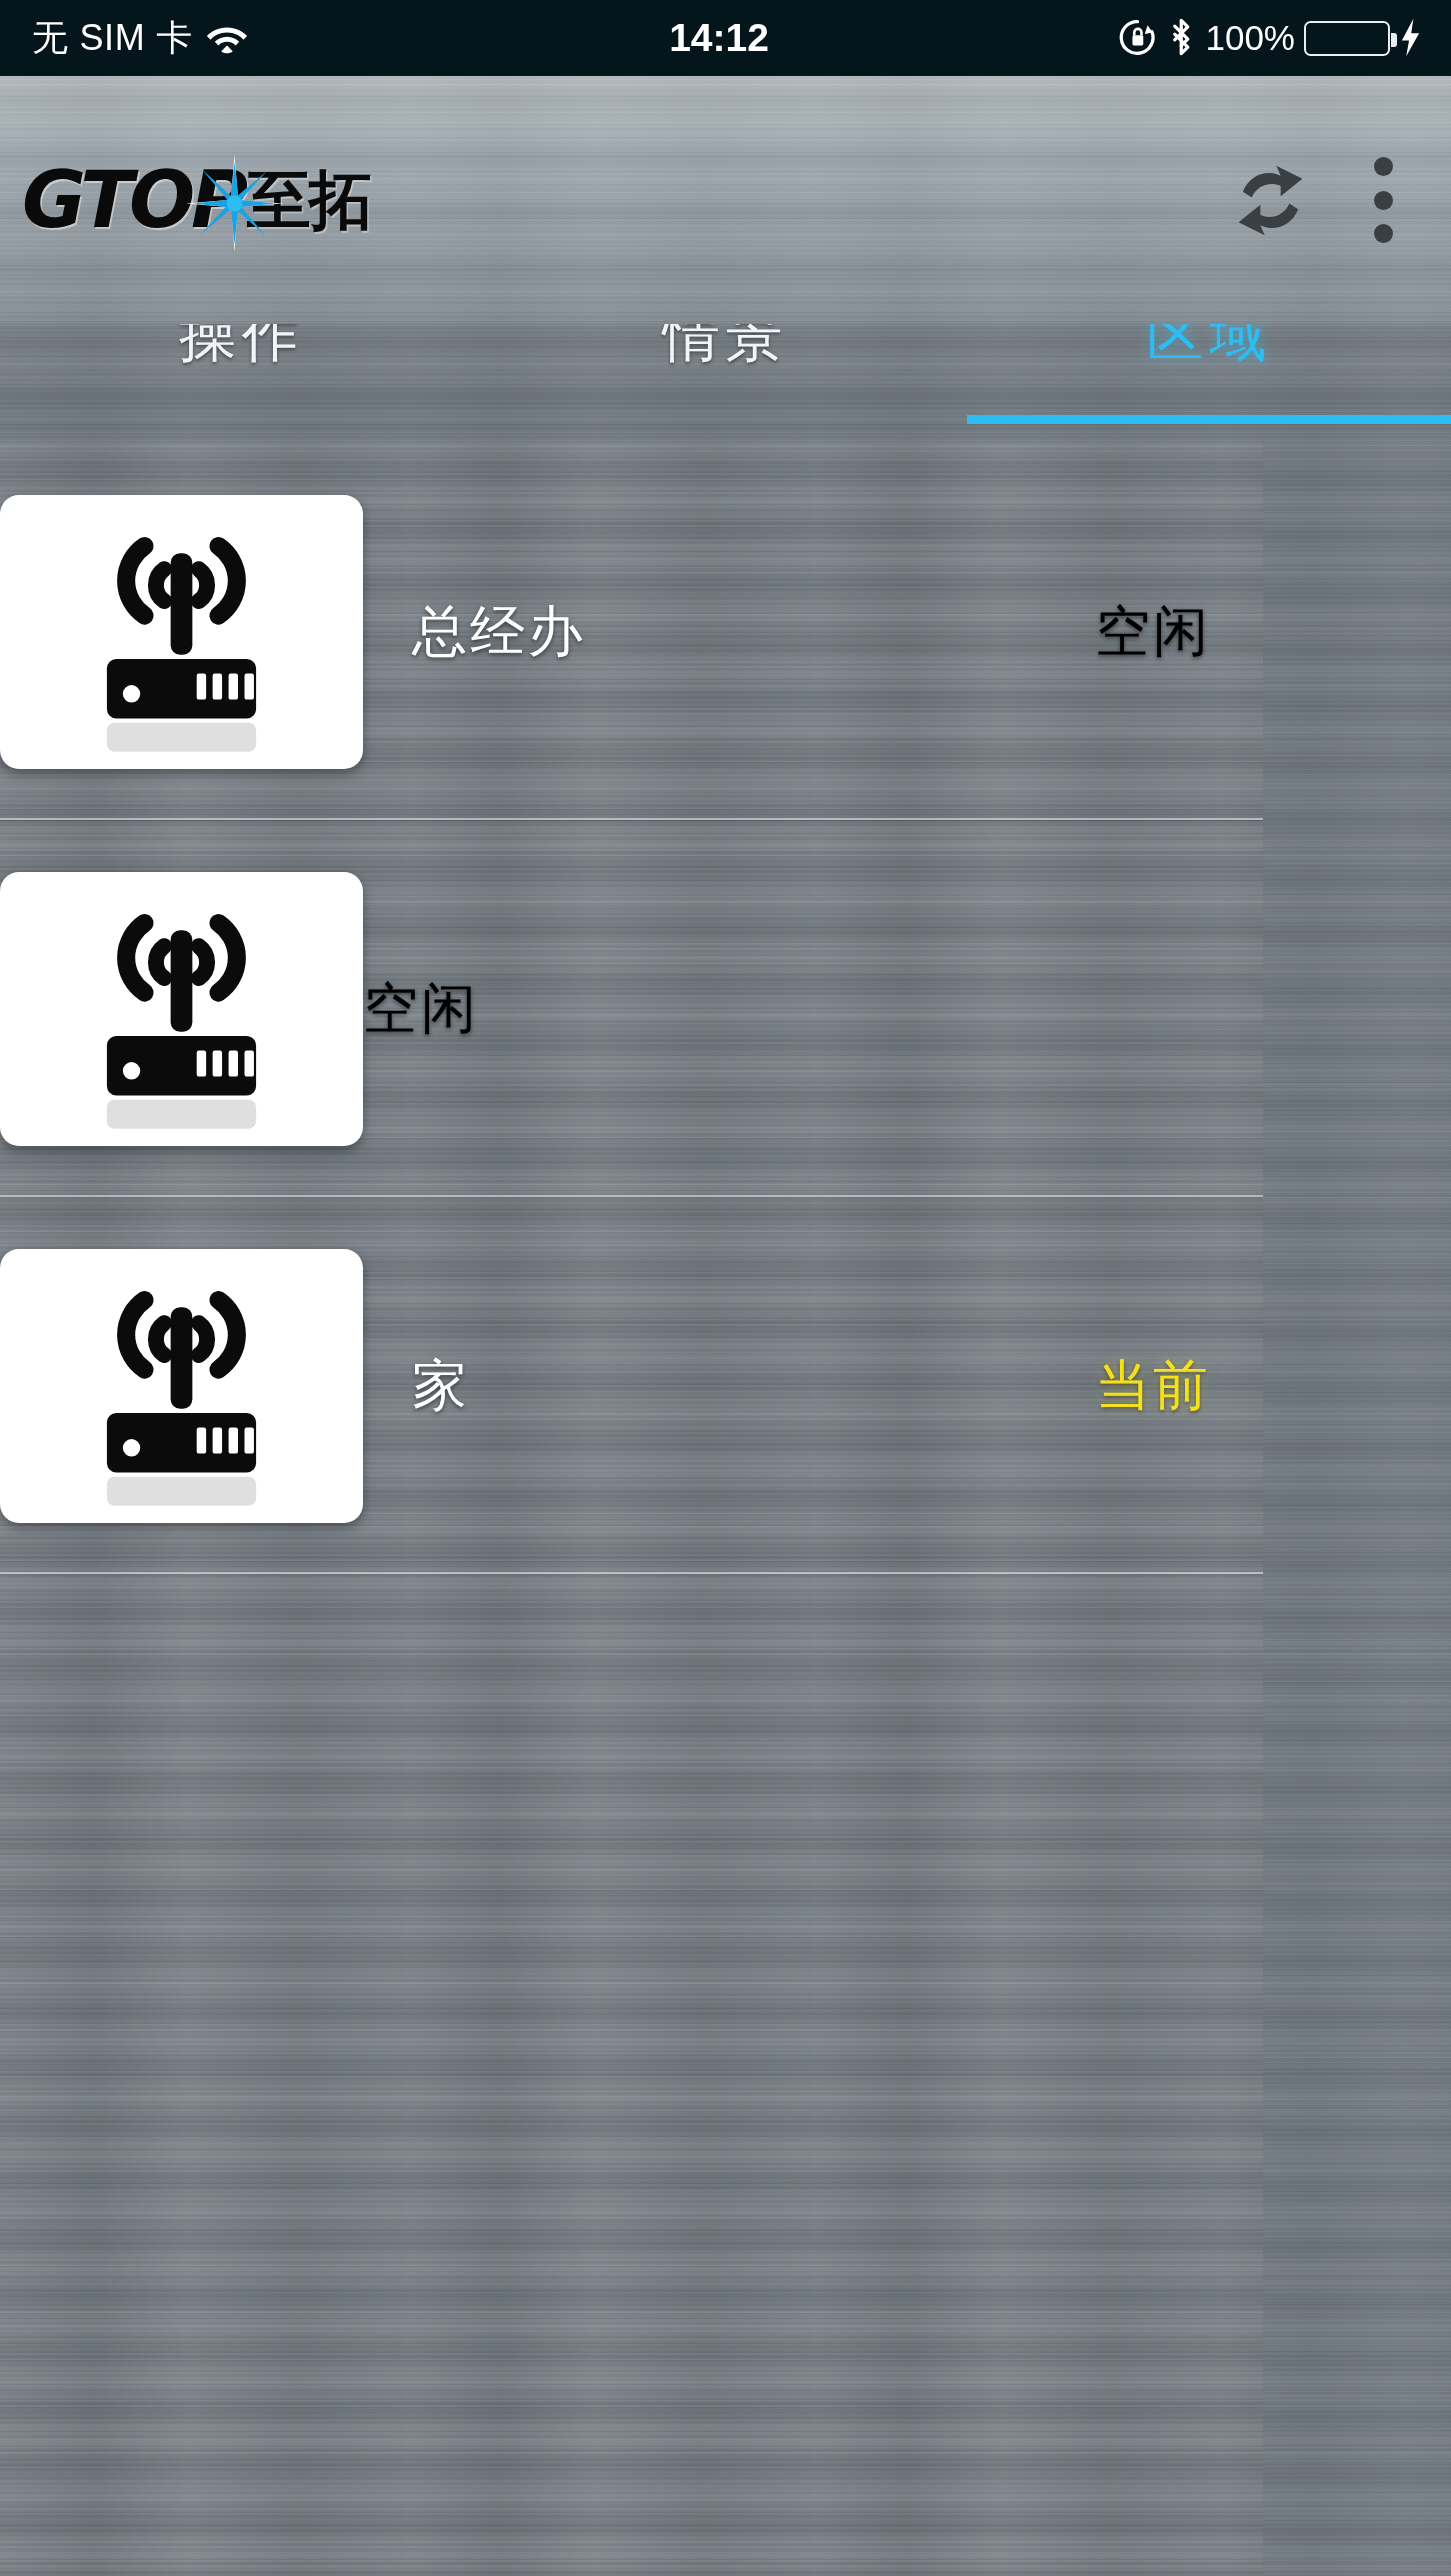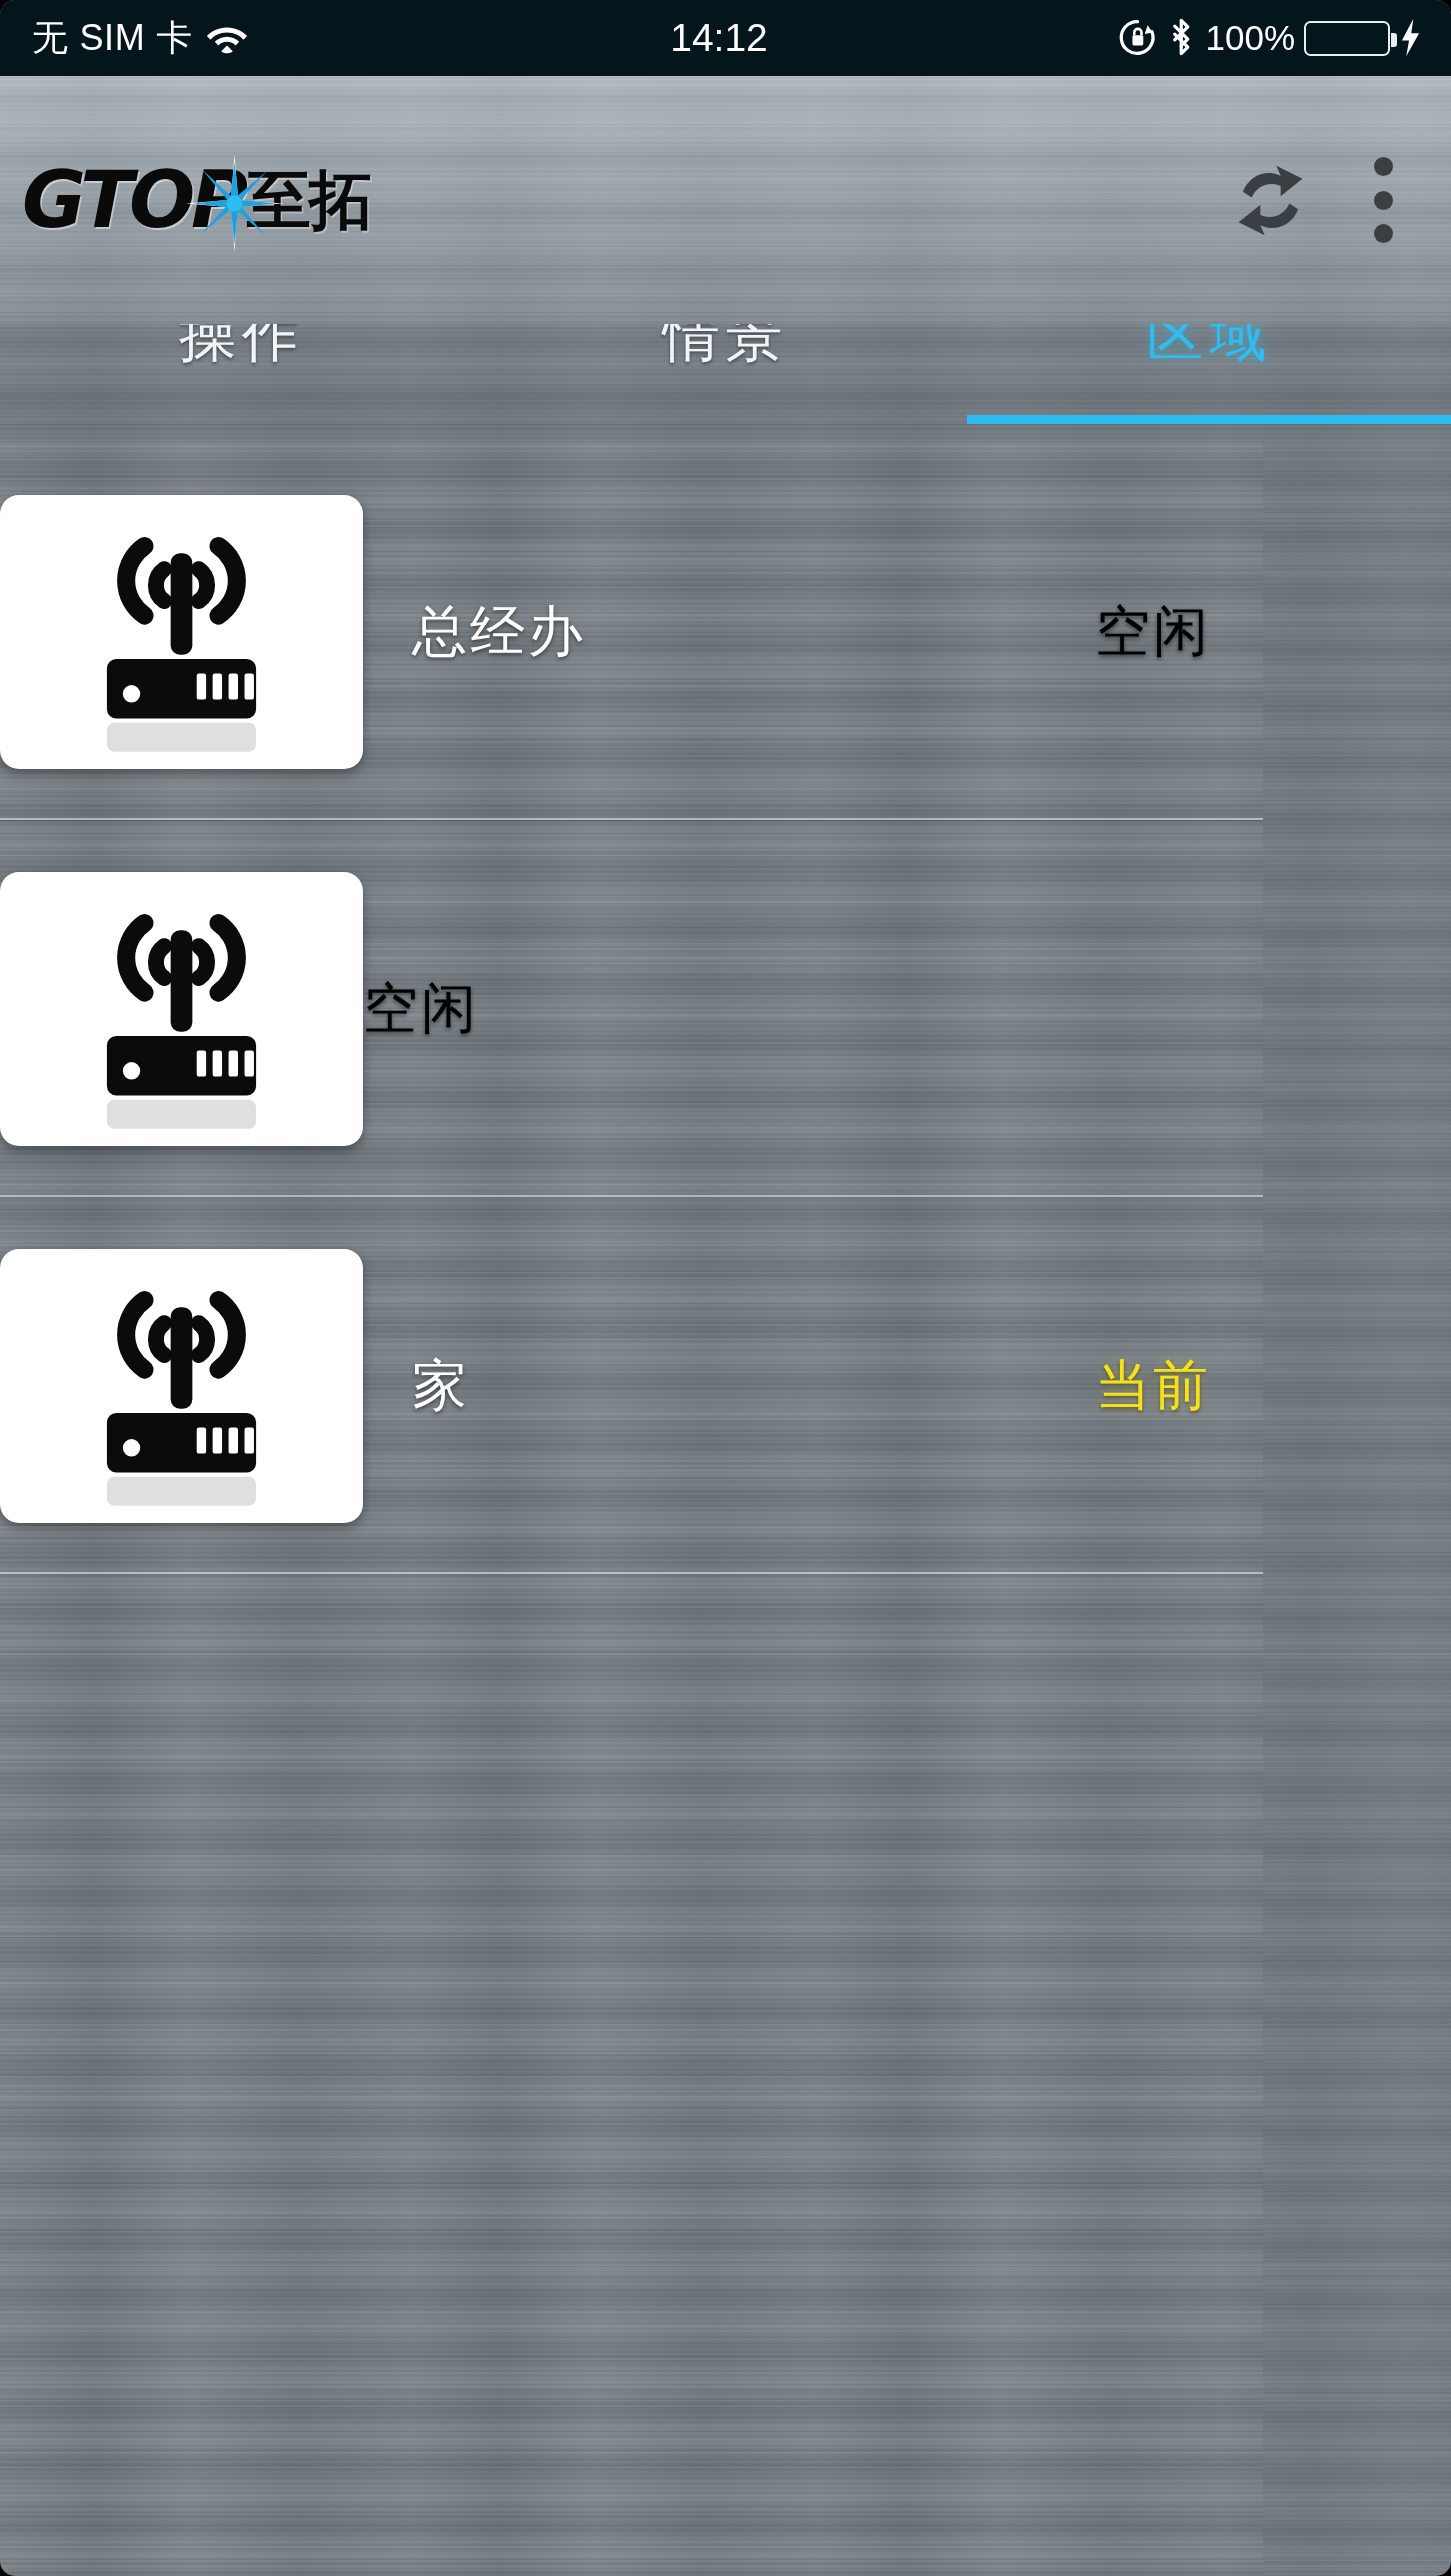--- a/index.html
+++ b/index.html
@@ -11,21 +11,20 @@
   body {
     font-family: "Liberation Sans", "DejaVu Sans", sans-serif;
   }
 
   #app {
     position: relative;
     width: 1451px;
     height: 2576px;
     overflow: hidden;
     background: #6f777e;
-    border-radius: 15px;
   }
 
   
   .brushed {
     position: relative;
   }
   .brushed::before,
   .brushed::after {
     content: "";
     position: absolute;
@@ -90,21 +89,21 @@
   }
   .sb-carrier {
     font-size: 36px;
     font-weight: 500;
     letter-spacing: 0.7px;
     white-space: nowrap;
   }
   .sb-center {
     flex: 0 0 auto;
     font-size: 39px;
-    font-weight: 400;
+    font-weight: 700;
     letter-spacing: 0px;
     padding-right: 16px;
   }
   .sb-right {
     display: flex;
     align-items: center;
     justify-content: flex-end;
     gap: 9px;
     padding-right: 29px;
     flex: 1 1 0;

